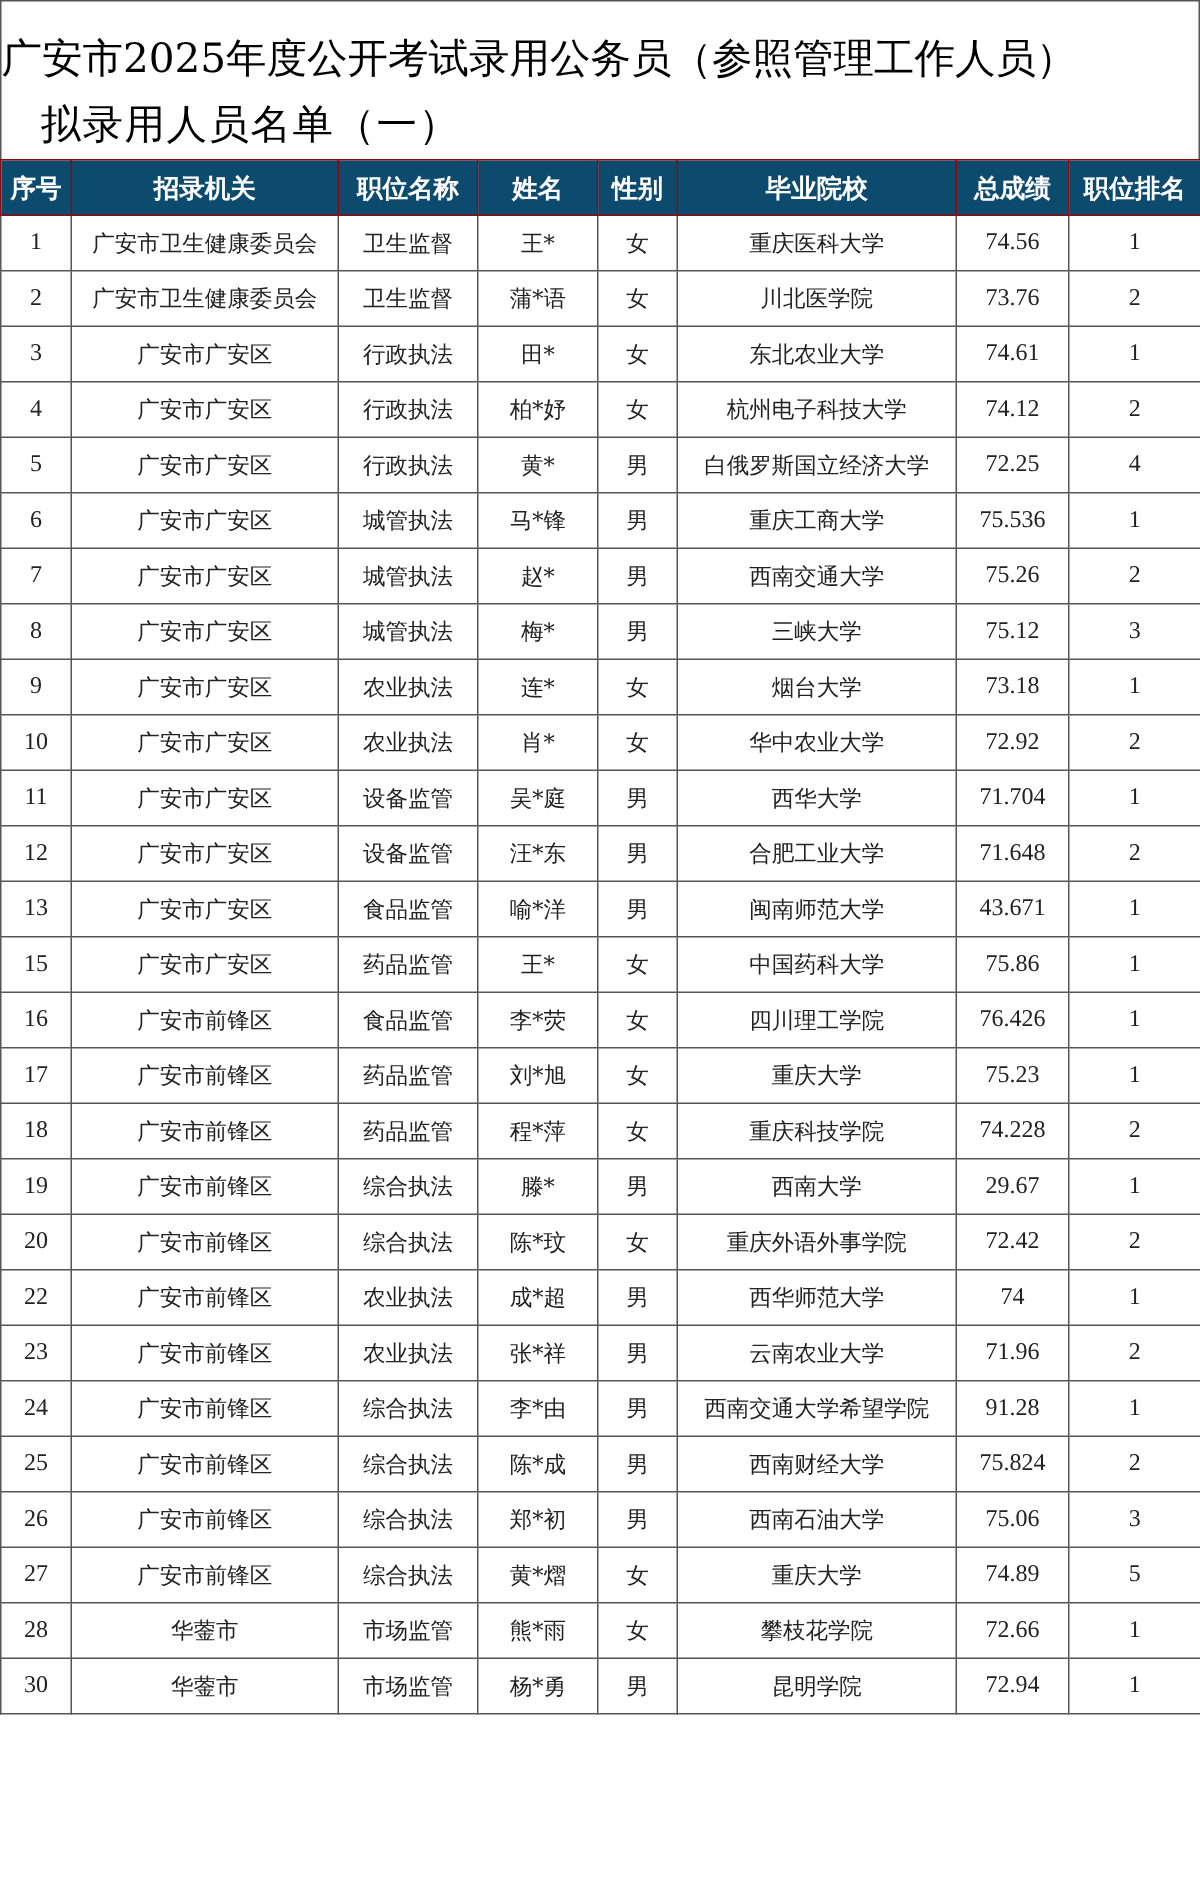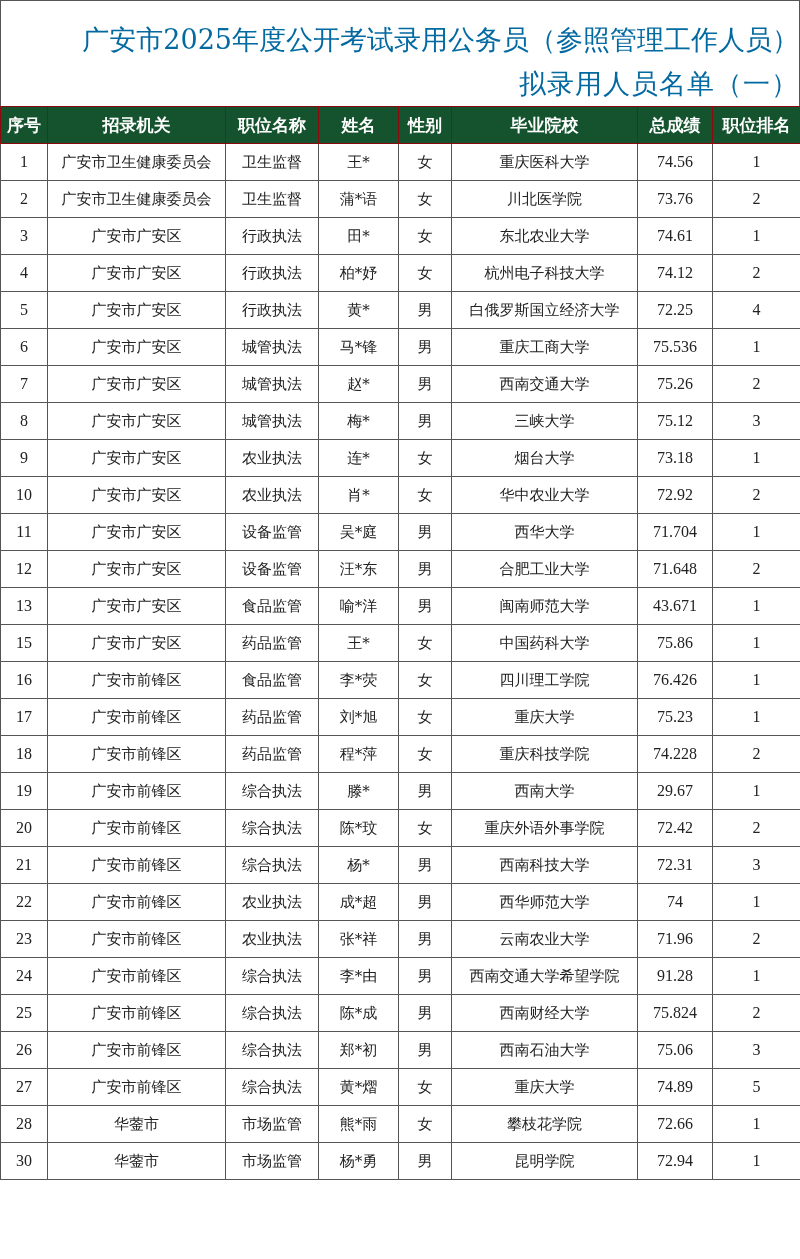--- a/index.html
+++ b/index.html
@@ -1,21 +1,21 @@
 <!DOCTYPE html>
 <html><head>
 <meta charset="utf-8">
 <style>
   html, body { margin: 0; padding: 0; background: #ffffff; }
   body { width: 800px; height: 1259px; overflow: hidden; font-family: "DejaVu Serif", "Liberation Serif", serif; color: #222; }
-  .title-block { height: 106px; border-left: 1px solid #555; border-right: 1px solid #555; border-top: 1px solid #555; box-sizing: border-box; text-align: right; color: #0369a1; }
+  .title-block { height: 106px; border-left: 1px solid #555; border-right: 1px solid #555; border-top: 1px solid #555; box-sizing: border-box; text-align: left; color: #000000; }
   .title-line1 { font-size: 27px; line-height: 30px; padding-top: 24px; letter-spacing: 0px; white-space: nowrap; }
   .title-line2 { font-size: 27px; line-height: 30px; padding-top: 14px; letter-spacing: 1px; padding-left: 26px; }
   table { border-collapse: collapse; width: 800px; table-layout: fixed; }
-  th { background: #14532d; color: #ffffff; font-weight: bold; font-size: 17px; height: 36px; border: 1px solid #8c0a0e; padding: 0; text-align: center; }
+  th { background: #0c4a6e; color: #ffffff; font-weight: bold; font-size: 17px; height: 36px; border: 1px solid #8c0a0e; padding: 0; text-align: center; }
   td { height: 36px; border: 1px solid #555; font-size: 15px; padding: 0; text-align: center; white-space: nowrap; overflow: hidden; color: #222; }
   td.num { font-family: "Liberation Serif", serif; font-size: 16px; }
   tr.data-row td { border-top: 1px solid #666; }
 </style>
 </head>
 <body>
 
 <div class="title-block">
   <div class="title-line1">广安市2025年度公开考试录用公务员（参照管理工作人员）</div>
   <div class="title-line2">拟录用人员名单（一）</div>
@@ -229,30 +229,20 @@
         <td class="num">20</td>
         <td>广安市前锋区</td>
         <td>综合执法</td>
         <td>陈*玟</td>
         <td>女</td>
         <td>重庆外语外事学院</td>
         <td class="num">72.42</td>
         <td class="num">2</td>
       </tr>
       <tr class="data-row">
-        <td class="num">21</td>
-        <td>广安市前锋区</td>
-        <td>综合执法</td>
-        <td>杨*</td>
-        <td>男</td>
-        <td>西南科技大学</td>
-        <td class="num">72.31</td>
-        <td class="num">3</td>
-      </tr>
-      <tr class="data-row">
         <td class="num">22</td>
         <td>广安市前锋区</td>
         <td>农业执法</td>
         <td>成*超</td>
         <td>男</td>
         <td>西华师范大学</td>
         <td class="num">74</td>
         <td class="num">1</td>
       </tr>
       <tr class="data-row">

